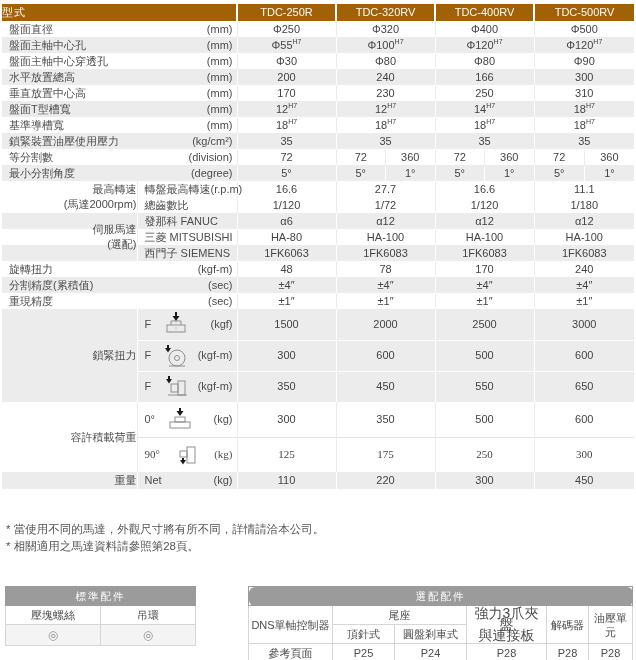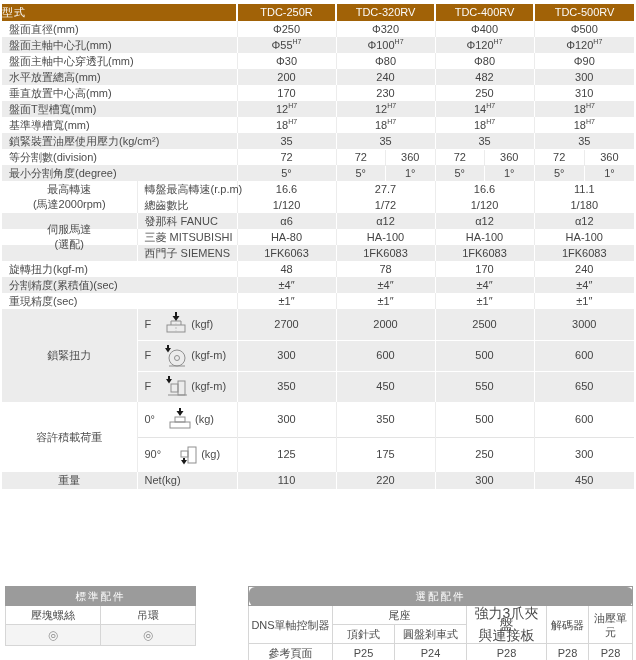--- a/index.html
+++ b/index.html
@@ -12,37 +12,37 @@
   table.spec td { padding:0; line-height:15px; vertical-align:middle; white-space:nowrap; }
   tr.hd td { background:#a16207; color:#fbfbfb; height:17px; }
   td.hlab { text-align:left; padding-left:7px; letter-spacing:1px; }
   td.hval { text-align:center; border-left:2px solid #fff; }
   tr.w td { background:#fff; }
   tr.g td { background:#ececec; }
   tr.r16 { height:16px; }
   tr.r17 { height:17px; }
   tr.r31 { height:31px; }
   tr.r35 { height:35px; }
-  .lr { display:flex; align-items:center; padding:0 4px 0 7px; }
+  .lr { display:flex; justify-content:space-between; align-items:center; padding:0 4px 0 7px; }
   .lr .u { color:#4c4c4c; }
   td.val { text-align:center; border-left:1px solid transparent; color:#444; }
   tr.g td.val { border-left-color:#fff; }
   tr.w td.val { border-left-color:#ececec; }
   td.subu { border-left:1px solid transparent; }
   tr.g td.subu { border-left-color:#fff; }
   tr.w td.subu { border-left-color:#ececec;margin-left:13px; }
-  td.glab { text-align:center; padding-left:7px; line-height:14px; }
+  td.glab { text-align:right; padding-left:7px; line-height:14px; }
   td.servo-glab { background:linear-gradient(#ececec 0 16px,#fff 16px 32px,#ececec 32px 48px) !important; }
   sup.h7 { font-size:7px; vertical-align:super; line-height:0; }
   .sp { display:flex; }
   .sp span { flex:1; text-align:center; }
   .sp .spr { border-left:1px solid #ececec; }
   tr.g .sp .spr { border-left-color:#fff; }
   tr.bt td { border-top:1px solid #fff; }
-  tr.btl td { border-top:1px solid #e3e3e3; }
+  tr.btl td { border-top:1px solid #e3e3e3;font-family:Liberation Serif, serif; }
   .ficon { display:inline-block; vertical-align:middle; margin-left:10px; }
   .fl { display:flex; align-items:center; }
 
   
   .notes { position:absolute; left:6px; top:521px; font-size:11.5px; line-height:17px; color:#555; }
 
   
   table.acc { border-collapse:collapse; table-layout:fixed; font-size:11px; color:#4c4c4c; }
   table.acc td { border:1px solid #d6d6d6; text-align:center; padding:2px; line-height:14px; background:#fff; }
   table.acc td.ttl { background:#9b9b9b; color:#fbfbfb; height:14px; font-size:10.5px; letter-spacing:2px; border-color:#9b9b9b; }
@@ -120,21 +120,21 @@
 
     <tr class="g r16">
       <td colspan="3">
             <div class="lr">
               <span class="l">水平放置總高</span>
               <span class="u">(mm)</span>
             </div>
           </td>
       <td class="val">200</td>
       <td class="val">240</td>
-      <td class="val">482</td>
+      <td class="val">166</td>
       <td class="val">300</td>
     </tr>
 
     <tr class="w r16">
       <td colspan="3">
             <div class="lr">
               <span class="l">垂直放置中心高</span>
               <span class="u">(mm)</span>
             </div>
           </td>
@@ -354,21 +354,21 @@
                   <rect x="6" y="13" width="18" height="7" fill="none" stroke="#8f8f8f"></rect>
                   <path d="M10 13 v-4 h10 v4" fill="none" stroke="#8f8f8f"></path>
                   <line x1="15" y1="8" x2="15" y2="21" stroke="#bbb" stroke-dasharray="2,1.5"></line>
                   <line x1="15" y1="0" x2="15" y2="4" stroke="#1a1a1a" stroke-width="2"></line>
                   <polygon points="11.5,4 18.5,4 15,9" fill="#1a1a1a"></polygon>
                 </svg>
               </span>
         <span class="u">(kgf)</span>
             </div>
           </td>
-      <td class="val">2700</td>
+      <td class="val">1500</td>
       <td class="val">2000</td>
       <td class="val">2500</td>
       <td class="val">3000</td>
     </tr>
     <tr class="g r31 bt">
       <td class="subu" colspan="2">
             <div class="lr">
               <span class="fl">
                 <span>F</span>
         <svg class="ficon" width="30" height="24" viewBox="0 0 30 24">
@@ -460,20 +460,24 @@
             </div>
           </td>
       <td class="val">110</td>
       <td class="val">220</td>
       <td class="val">300</td>
       <td class="val">450</td>
     </tr>
   </tbody>
     </table>
 
+  <div class="notes">
+    <div>* 當使用不同的馬達，外觀尺寸將有所不同，詳情請洽本公司。</div>
+    <div>* 相關適用之馬達資料請參照第28頁。</div>
+  </div>
 
   <table class="acc std">
     <colgroup>
         <col style="width:95px">
         <col style="width:95px">
       </colgroup>
     <tbody>
         <tr>
           <td class="ttl" colspan="2">標準配件</td>
         </tr>

